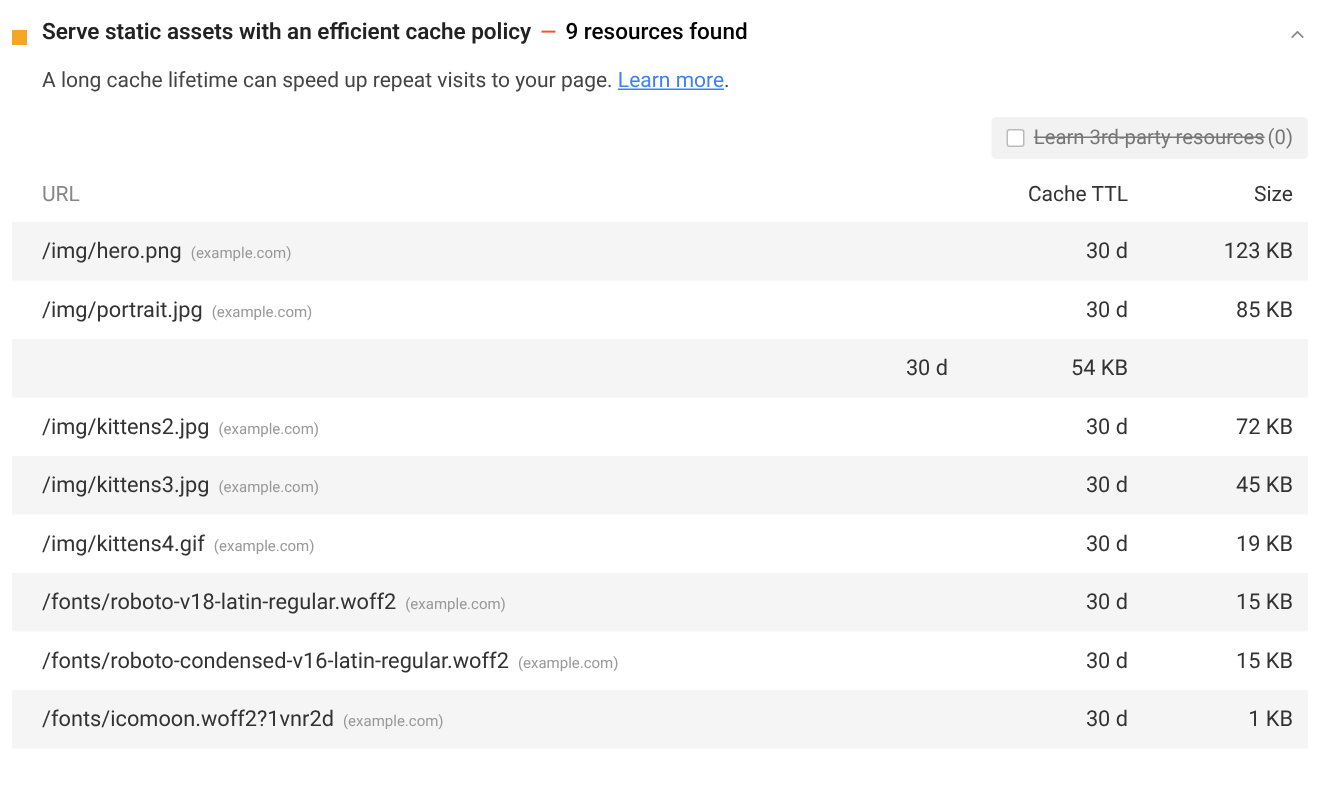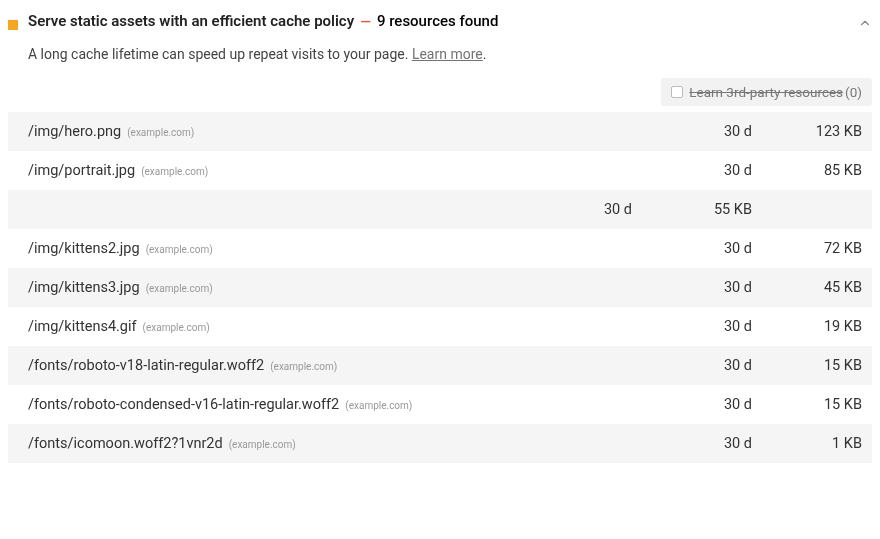--- a/index.html
+++ b/index.html
@@ -46,21 +46,21 @@
       margin-left: auto;
       color: #888;
     }
     .chevron svg { display:block; }
     .audit-desc {
       padding: 6px 0 14px 20px;
       font-size: 14px;
       color: #444;
     }
     .learn-more {
-      color: #737373;
+      color: #3b82f6;
       text-decoration: underline;
       margin-top: 48px;
     }
     .third-party-row {
       display: flex;
       justify-content: flex-end;
       padding: 2px 0 6px 0;
     }
     .third-party-box {
       background: #f2f2f2;
@@ -143,34 +143,39 @@
 
   <div class="third-party-row">
     <label class="third-party-box">
       <span class="third-party-checkbox"></span>
       <span class="strike">Learn 3rd-party resources</span>
       <span>(0)</span>
     </label>
   </div>
 
   <div class="table">
+    <div class="thead">
+      <div class="col-url">URL</div>
+      <div class="col-ttl">Cache TTL</div>
+      <div class="col-size">Size</div>
+    </div>
     <div id="tbody">
         <div class="trow">
           <div class="col-url"><span class="url-path">/img/hero.png</span><span class="url-domain">(example.com)</span></div>
           <div class="col-ttl">30 d</div>
           <div class="col-size">123 KB</div>
         </div>
         <div class="trow">
           <div class="col-url"><span class="url-path">/img/portrait.jpg</span><span class="url-domain">(example.com)</span></div>
           <div class="col-ttl">30 d</div>
           <div class="col-size">85 KB</div>
         </div>
         <div class="trow">
           <div class="col-ttl">30 d</div>
-          <div class="col-size">55 KB</div>
+          <div class="col-size">54 KB</div>
         </div>
         <div class="trow">
           <div class="col-url"><span class="url-path">/img/kittens2.jpg</span><span class="url-domain">(example.com)</span></div>
           <div class="col-ttl">30 d</div>
           <div class="col-size">72 KB</div>
         </div>
         <div class="trow">
           <div class="col-url"><span class="url-path">/img/kittens3.jpg</span><span class="url-domain">(example.com)</span></div>
           <div class="col-ttl">30 d</div>
           <div class="col-size">45 KB</div>

